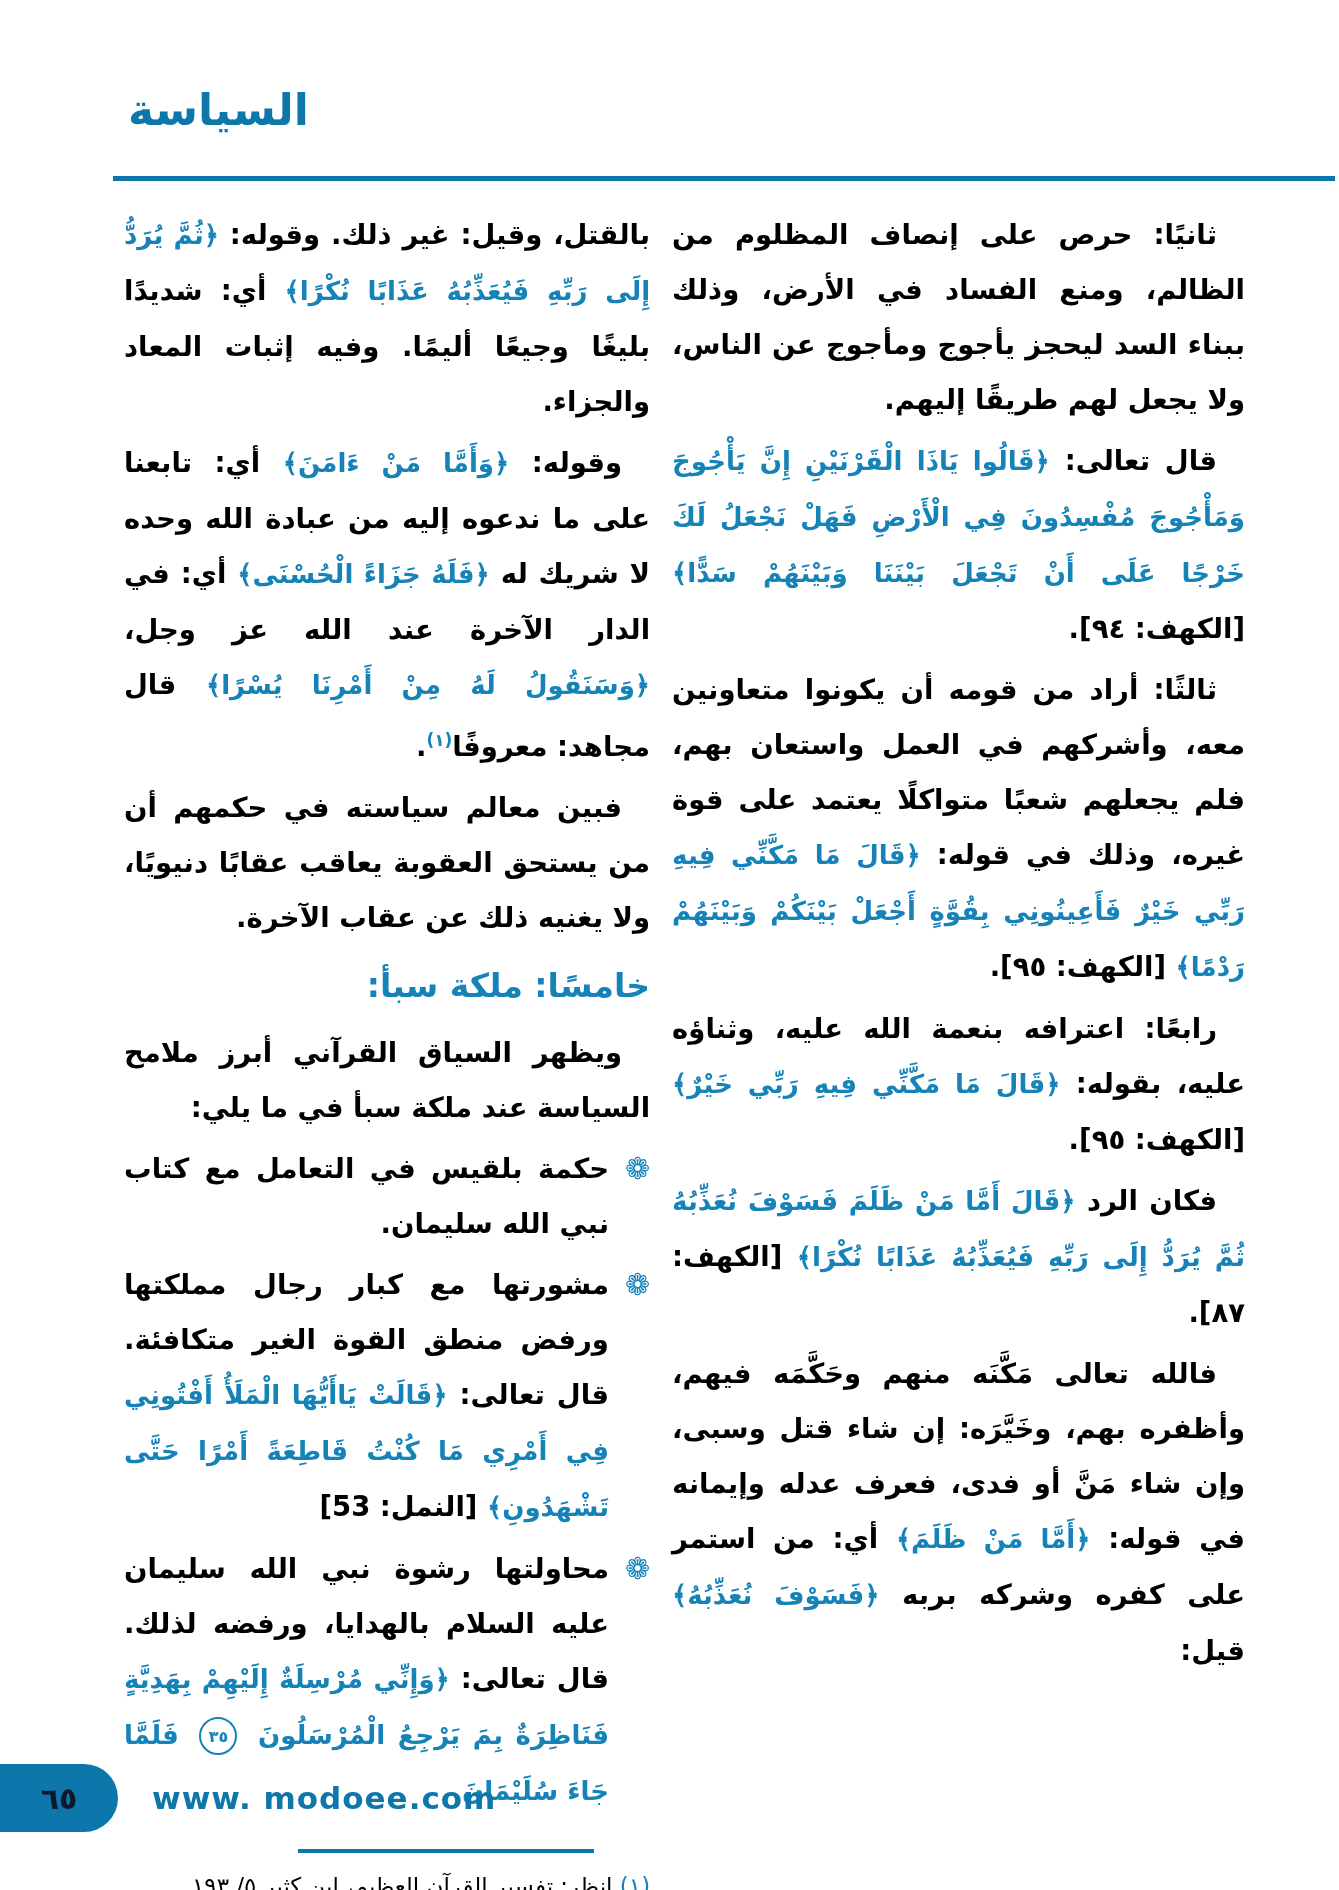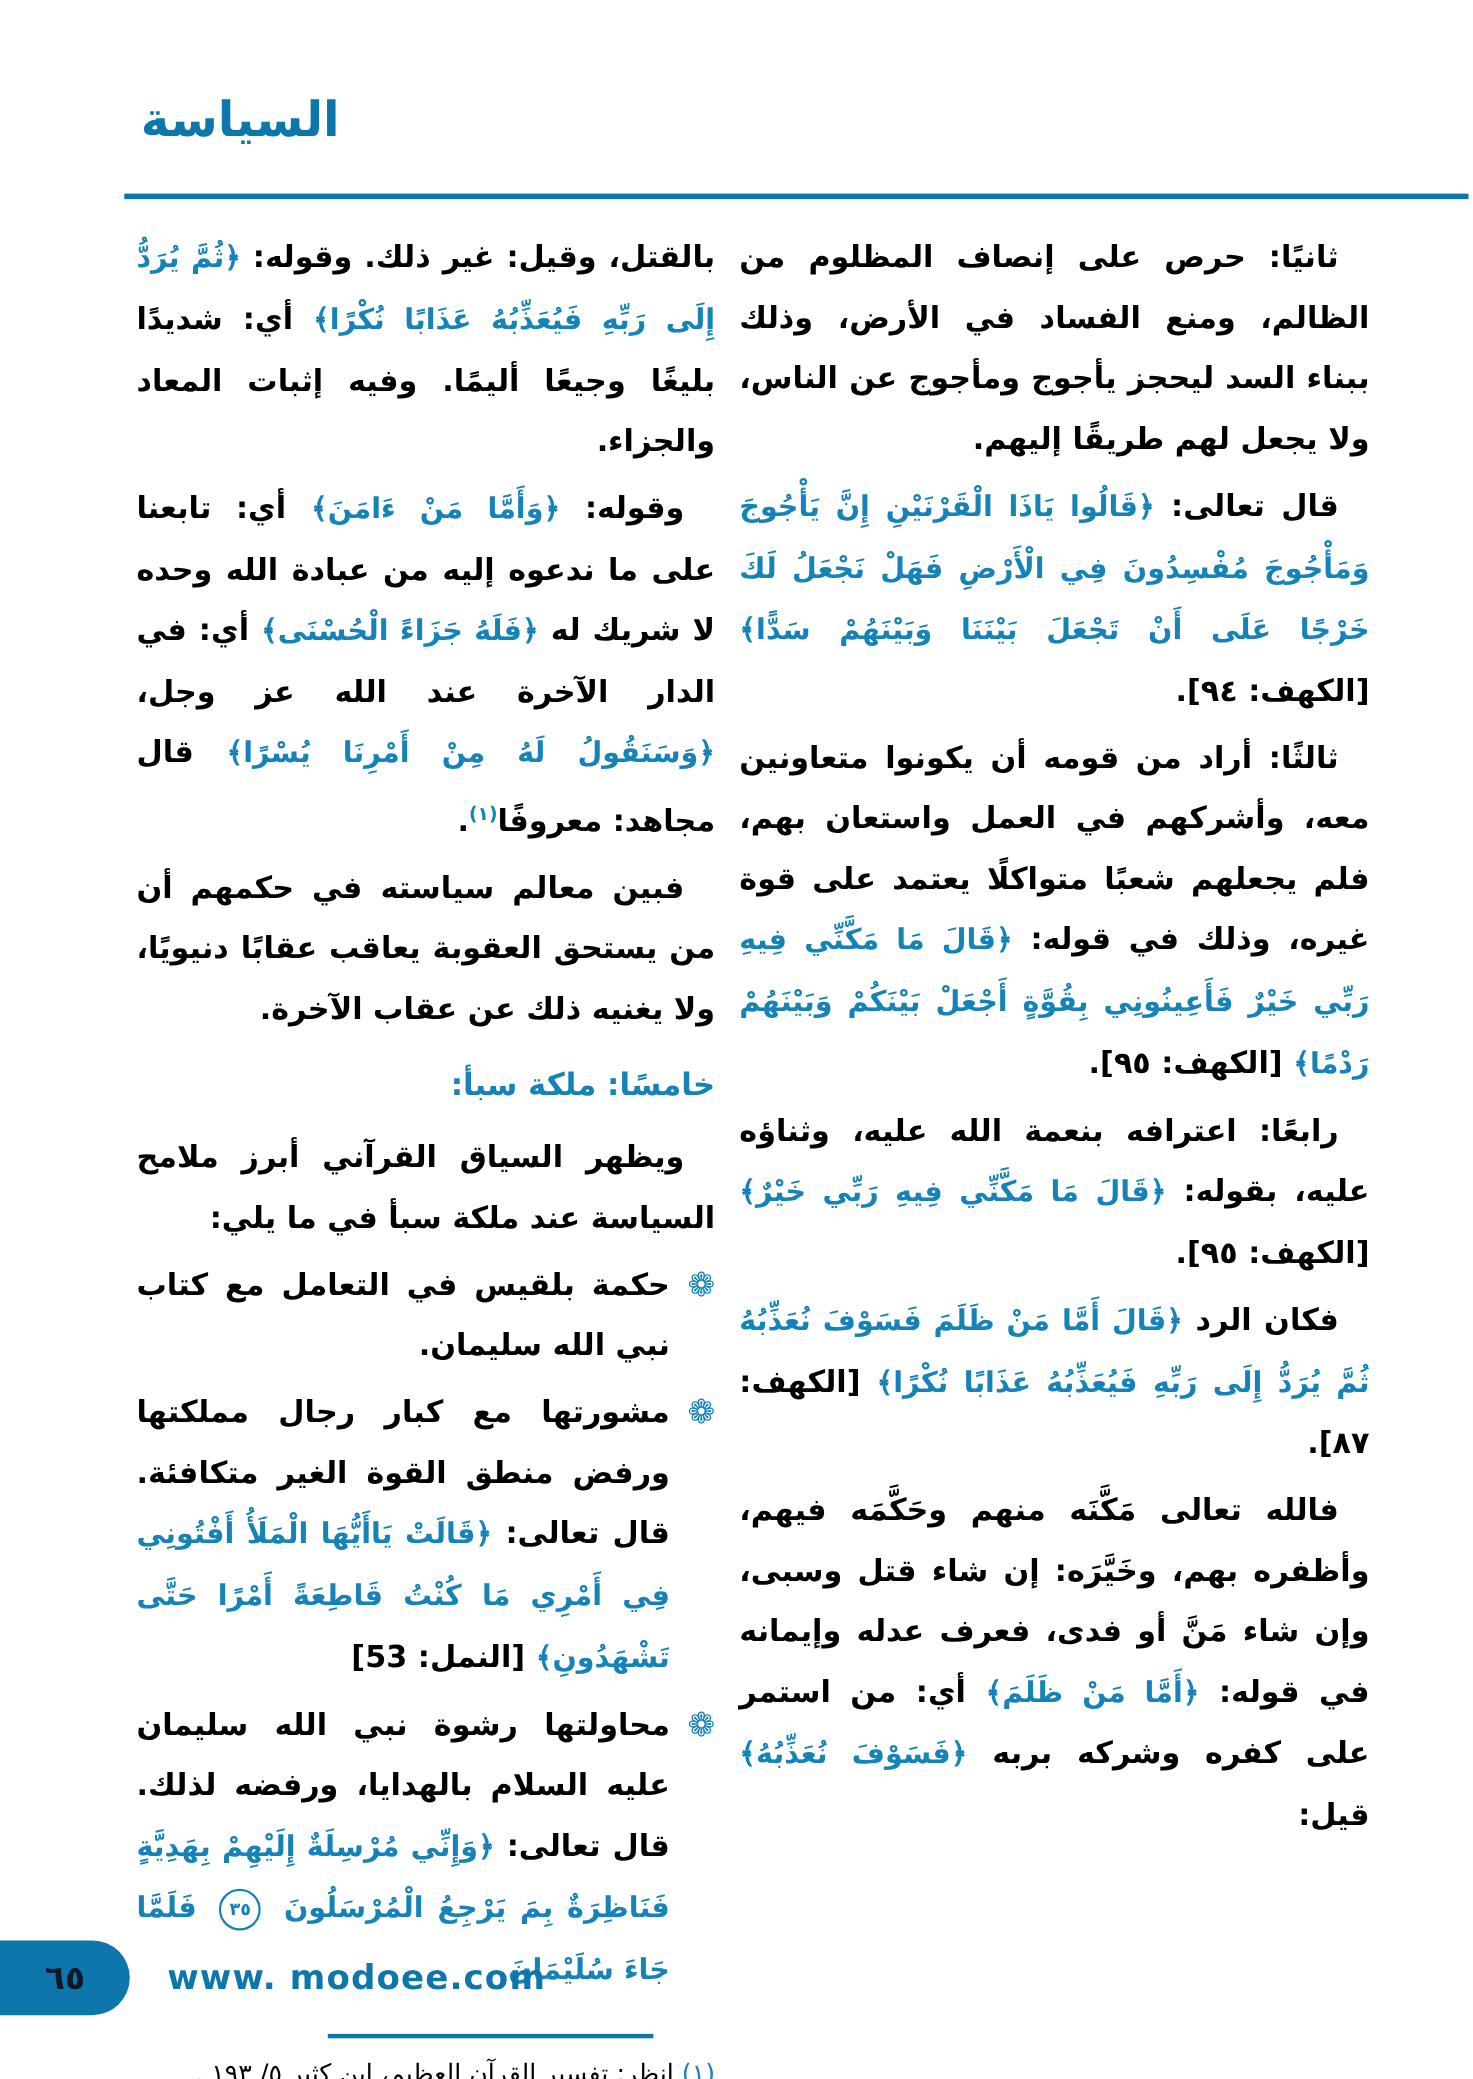--- a/index.html
+++ b/index.html
@@ -45,21 +45,21 @@
   .seg-q{color:var(--verse);font-size:26px;}
   .seg-fn{color:var(--verse);font-size:17px;vertical-align:super;font-weight:700;}
   .seg-mk{color:var(--verse);}
   .seg-ayah{
     display:inline-flex;align-items:center;justify-content:center;
     width:38px;height:38px;border:2px solid var(--verse);border-radius:50%;
     color:var(--verse);font-size:16px;font-weight:700;
     vertical-align:middle;margin:0 8px;text-indent:0;
   }
   .blue-heading{
-    color:var(--verse);font-size:28px;font-weight:700;
+    color:var(--verse);font-size:33px;font-weight:700;
     margin:16px 0 14px;line-height:50px;
   }
   .bullet{display:flex;gap:16px;align-items:flex-start;}
   .bullet-icon{
     flex:0 0 auto;color:var(--verse);
     font-size:30px;line-height:55px;
   }
   .bullet .para{flex:1;}
   .footnote-rule{
     width:296px;height:4px;background:var(--accent);

